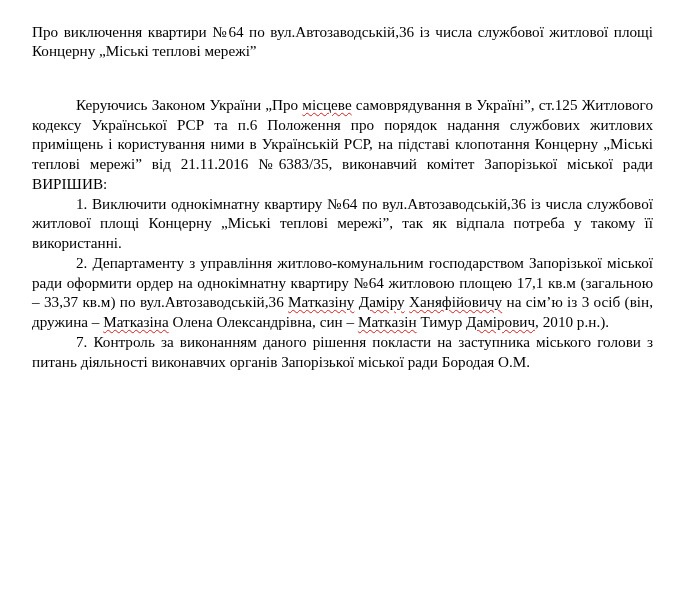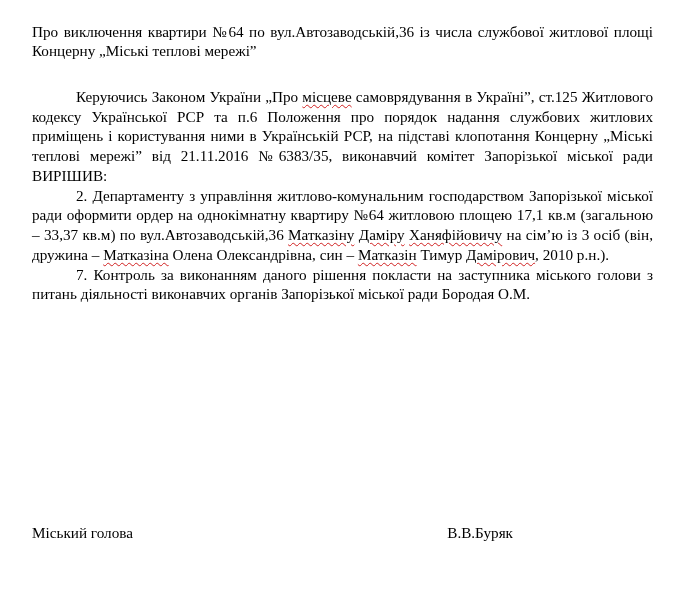--- a/index.html
+++ b/index.html
@@ -23,21 +23,21 @@
     border-radius: 31px;
   }
   .title {
     font-size: 15.2px;
     line-height: 1.28;
     text-align: justify;
     text-align-last: left;
     margin: 0 0 0 0;
   }
   .body-block {
-    margin-top: 26px;
+    margin-top: 34px;
   }
   p.para {
     font-size: 15.2px;
     line-height: 1.30;
     text-align: justify;
     text-align-last: left;
     margin: 0;
   }
   p.para.indent {
     text-indent: 44px;
@@ -68,22 +68,19 @@
 </style>
 </head>
 <body>
 
 <div class="page">
 
   <div class="title">Про виключення квартири №64 по вул.Автозаводській,36 із числа службової житлової площі Концерну „Міські теплові мережі”</div>
 
   <div class="body-block">
     <p class="para indent"><span>Керуючись Законом України „Про </span><span class="spell">місцеве</span><span> самоврядування в Україні”, ст.125 Житлового кодексу Української РСР та п.6 Положення про порядок надання службових житлових приміщень і користування ними в Українській РСР, на підставі клопотання Концерну „Міські теплові мережі” від 21.11.2016 №6383/35, виконавчий комітет Запорізької міської ради ВИРІШИВ:</span></p>
+    <p class="para indent"><span>1. Виключити однокімнатну квартиру №64 по вул.Автозаводській,36 із числа службової житлової площі Концерну „Міські теплові мережі”, так як відпала потреба у такому її використанні.</span></p>
     <p class="para indent"><span>2. Департаменту з управління житлово-комунальним господарством Запорізької міської ради оформити ордер на однокімнатну квартиру №64 житловою площею 17,1 кв.м (загальною – 33,37 кв.м) по вул.Автозаводській,36 </span><span class="spell">Матказіну</span><span> </span><span class="spell">Даміру</span><span> </span><span class="spell">Ханяфійовичу</span><span> на сім’ю із 3 осіб (він, дружина – </span><span class="spell">Матказіна</span><span> Олена Олександрівна, син – </span><span class="spell">Матказін</span><span> Тимур </span><span class="spell">Дамірович</span><span>, 2010 р.н.).</span></p>
     <p class="para indent"><span>7. Контроль за виконанням даного рішення покласти на заступника міського голови з питань діяльності виконавчих органів Запорізької міської ради Бородая О.М.</span></p>
   </div>
 
-  <div class="sign-row">
-    <span class="sign-left">Міський голова</span>
-    <span class="sign-right">В.В.Буряк</span>
-  </div>
 
 </div>
 
 </body></html>

